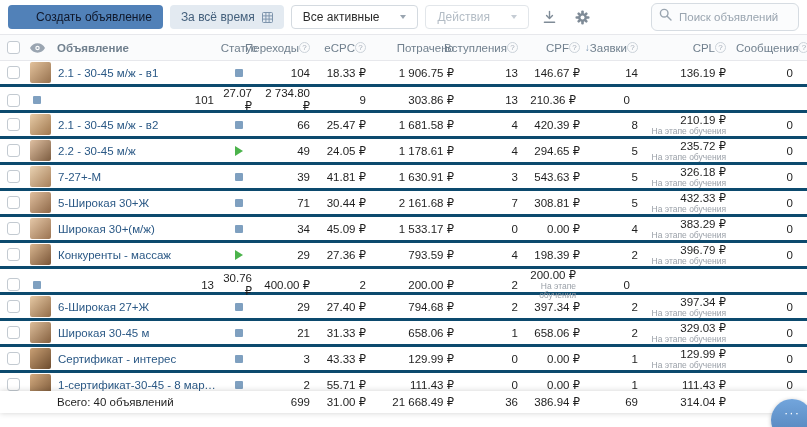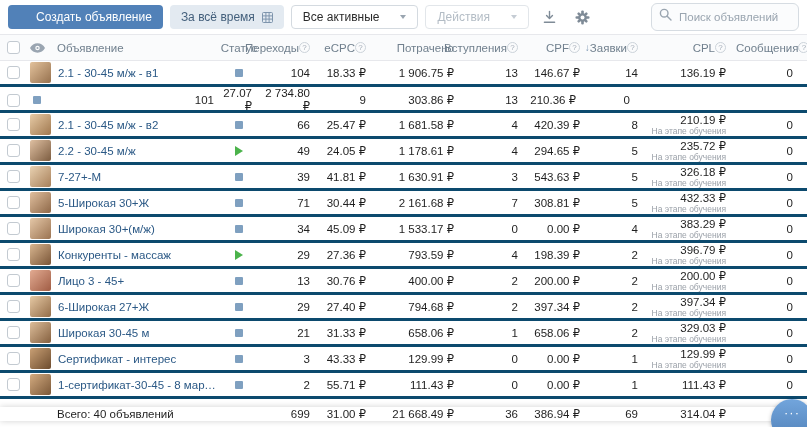--- a/index.html
+++ b/index.html
@@ -5,21 +5,21 @@
   * { box-sizing: border-box; margin: 0; padding: 0; }
   html,body { background:#fff; }
   body { font-family: "Liberation Sans","DejaVu Sans",sans-serif; }
   .app { position:relative; width:807px; height:427px; background:#fff; overflow:hidden; }
 
   
   .toolbar { display:flex; align-items:center; height:34px; padding:0 8px; gap:7px; }
   .btn { height:24px; display:inline-flex; align-items:center; border-radius:4px;
          font-size:12px; padding:0 11px; cursor:pointer; border:none; background:none;
          font-family:inherit; white-space:nowrap; }
-  .btn-primary { background:var(--accent,#5181b8); color:#ffffff;padding-left:28px; }
+  .btn-primary { background:var(--accent,#5181b8); color:#0f172a;padding-left:28px; }
   .btn-secondary { background:#e3eaf1; color:#44607c; gap:7px; }
   .btn-outline { border:1px solid #d4dae0; background:#fff; color:#2b2b2b; gap:21px; }
   .btn-disabled { border:1px solid #e2e6ea; color:#b3bcc5; cursor:default; }
   .caret { width:0; height:0; border-top:4px solid #9aa5b0; border-left:3.5px solid transparent;
            border-right:3.5px solid transparent; }
   .caret-light { border-top-color:#c5ccd4; }
   .icon-btn { width:26px; height:24px; display:inline-flex; align-items:center;
               justify-content:center; cursor:pointer; background:none; border:none; }
   .search { margin-left:auto; position:relative; width:148px; }
   .search input { width:100%; height:28px; border:1px solid #d6dce2; border-radius:6px;
@@ -31,21 +31,21 @@
   
   .grid { display:grid;
           grid-template-columns:26px 22px 172px 38px 58px 56px 88px 64px 62px 58px 92px 1fr;
           align-items:center; }
   .thead { height:27px; background:#fafbfc; border-top:1px solid #e7e8ec;
            border-bottom:1px solid #e7e8ec; font-size:11.5px; color:#71808e; }
   .hd { display:flex; justify-content:flex-end; align-items:center; gap:0;
         padding-right:6px; cursor:pointer; }
   .hd-cpl { padding-right:10px; }
   .hd-msg { padding-right:14px; }
-  .c-namehead { padding-left:9px; cursor:pointer; }
+  .c-namehead { padding-left:9px; cursor:pointer;font-weight:bold; }
   .c-statushead { text-align:center; cursor:pointer; }
   .c-check { display:flex; justify-content:center; }
   .c-eye { display:flex; justify-content:center; cursor:pointer; }
   .checkbox { width:13px; height:13px; border:1px solid #c3cad1; border-radius:3px;
               background:#fff; display:inline-block; cursor:pointer; }
   .info { width:11px; height:11px; border:1px solid #ccd3da; border-radius:50%;
           color:#a5aeb8; font-size:8px; display:inline-flex; align-items:center;
           justify-content:center; flex:none; }
   .info::after { content:"?"; }
   .sort { font-size:10px; color:#7f99b4; line-height:10px; }
@@ -62,21 +62,21 @@
   .status-icon { display:inline-block; }
   .st-stopped { width:8px; height:8px; background:var(--status_stopped,#7fa0c0); border-radius:1px; }
   .st-active { width:0; height:0; border-left:8px solid var(--status_active,#4bb34b);
                border-top:5px solid transparent; border-bottom:5px solid transparent; }
   .c-cpl { display:flex; flex-direction:column; align-items:flex-end; justify-content:center;
            padding-right:10px; line-height:12px; }
   .cpl-note { font-size:8.5px; color:#9aa0a8; line-height:9px; margin-top:1px; }
   .c-msg { padding-right:14px; }
 
   
-  .tfoot { position:absolute; left:0; right:0; bottom:6px; height:14px; background:#fff;
+  .tfoot { position:absolute; left:0; right:0; bottom:14px; height:22px; background:#fff;
            box-shadow:0 0 6px rgba(0,0,0,0.18); font-size:11.5px; color:#1f1f1f; z-index:5; }
   .tfoot .total { grid-column:3 / 5; padding-left:9px; }
 
   
   .chat { position:absolute; right:-6px; bottom:-14px; width:42px; height:42px;
           border-radius:50%; background:linear-gradient(180deg,#72a5dc,#5181b8);
           z-index:6; box-shadow:0 1px 4px rgba(0,0,0,0.25); display:flex;
           justify-content:center; padding-top:7px; cursor:pointer; }
   .chat .dots { color:#fff; font-size:13px; letter-spacing:1px; line-height:13px; }
 </style>
@@ -371,24 +371,20 @@
         <span>396.79 ₽</span>
         <span class="cpl-note">На этапе обучения</span>
       </div>
       <div class="num c-msg">0</div>
     </div>
 
     <div class="row grid">
       <div class="c-check">
           <span class="checkbox"></span>
         </div>
-      <div class="c-name">
-        <span class="thumb" style="background: linear-gradient(135deg, rgb(226, 171, 146), rgb(160, 92, 68));"></span>
-        <a class="ad-name">Лицо 3 - 45+</a>
-      </div>
       <div class="c-status">
           <span class="status-icon st-stopped"></span>
         </div>
       <div class="num">13</div>
       <div class="num">30.76 ₽</div>
       <div class="num">400.00 ₽</div>
       <div class="num">2</div>
       <div class="num">200.00 ₽</div>
       <div class="num">2</div>
       <div class="num c-cpl">

